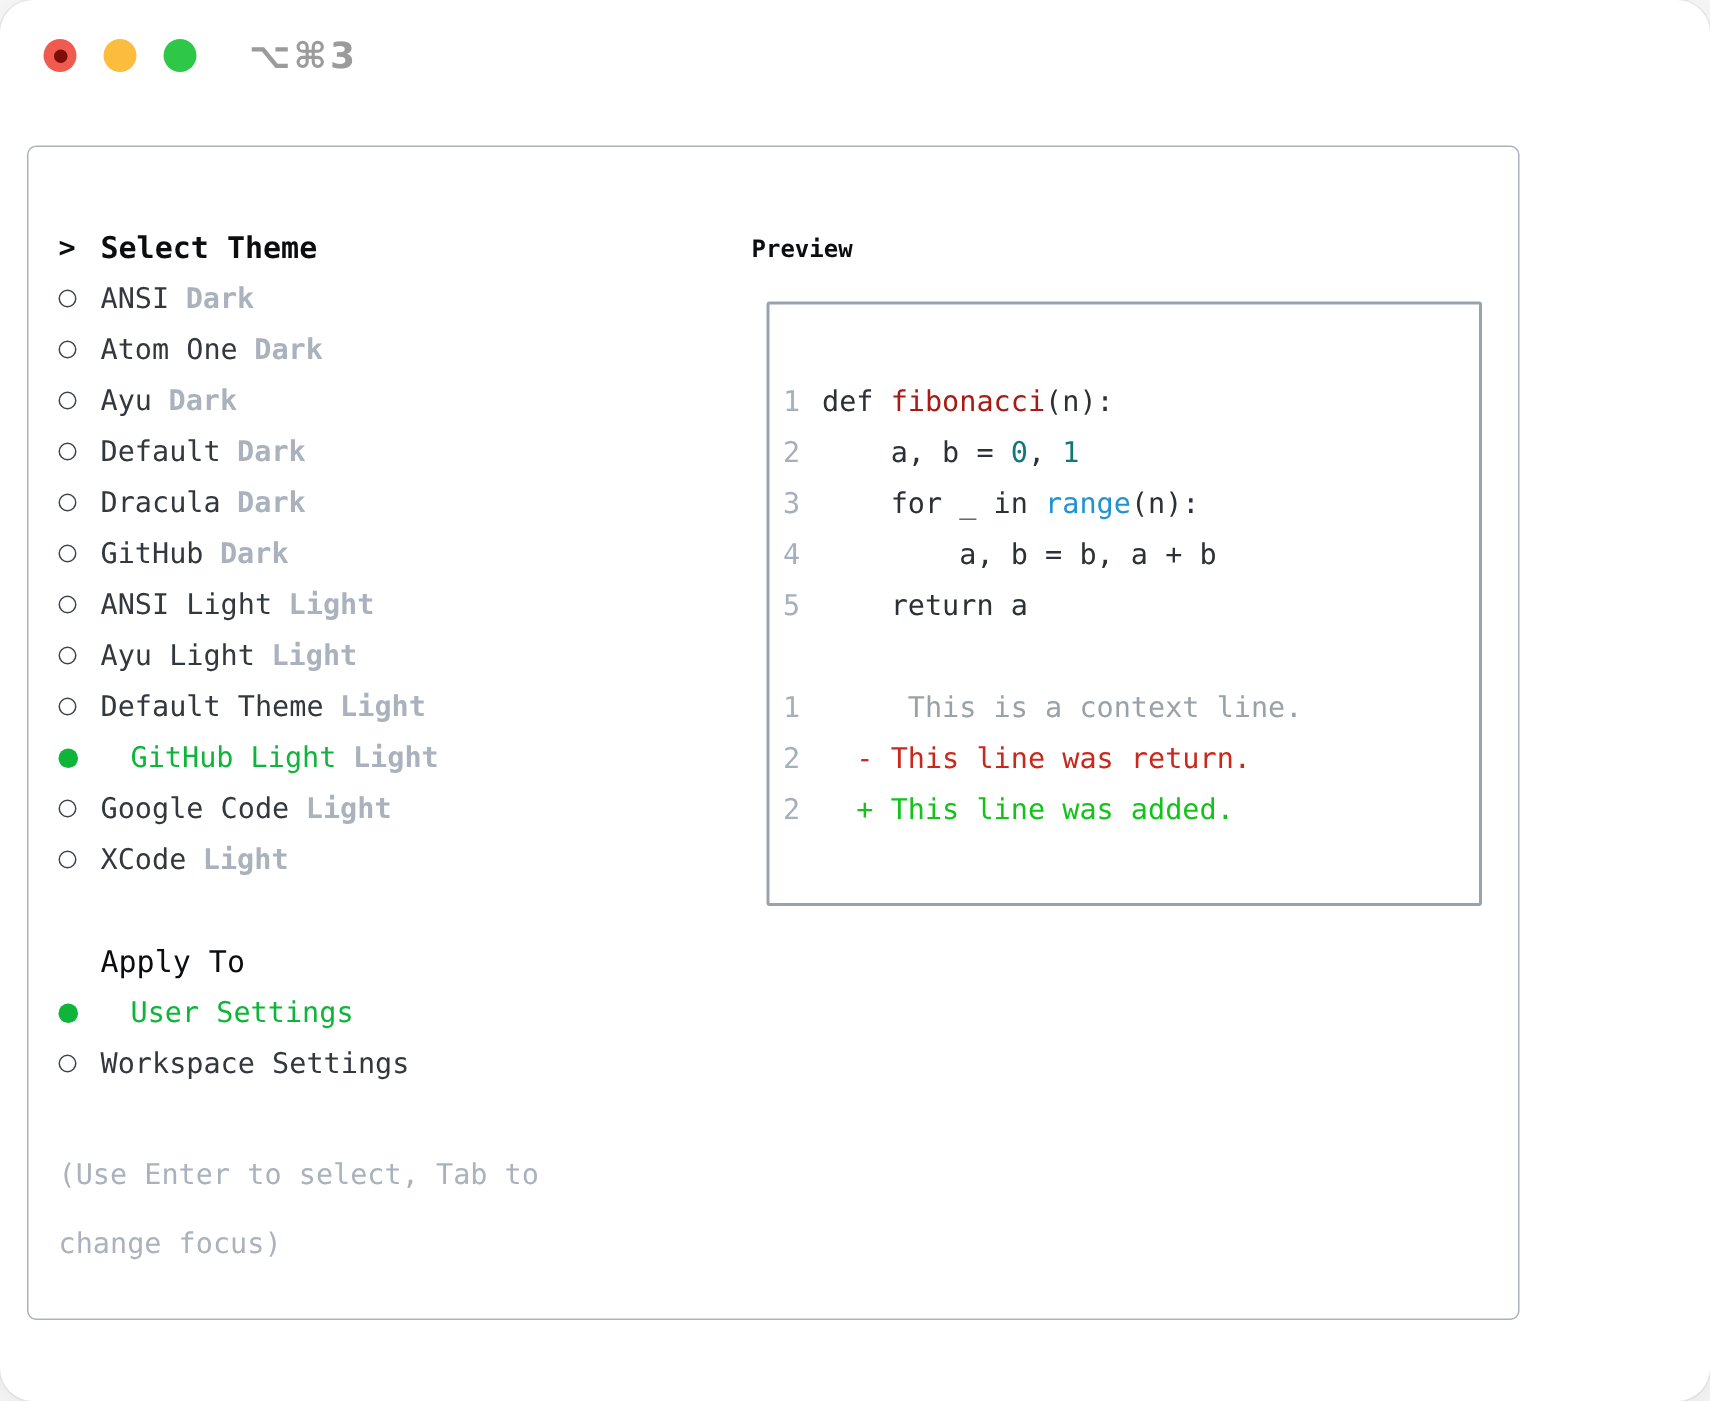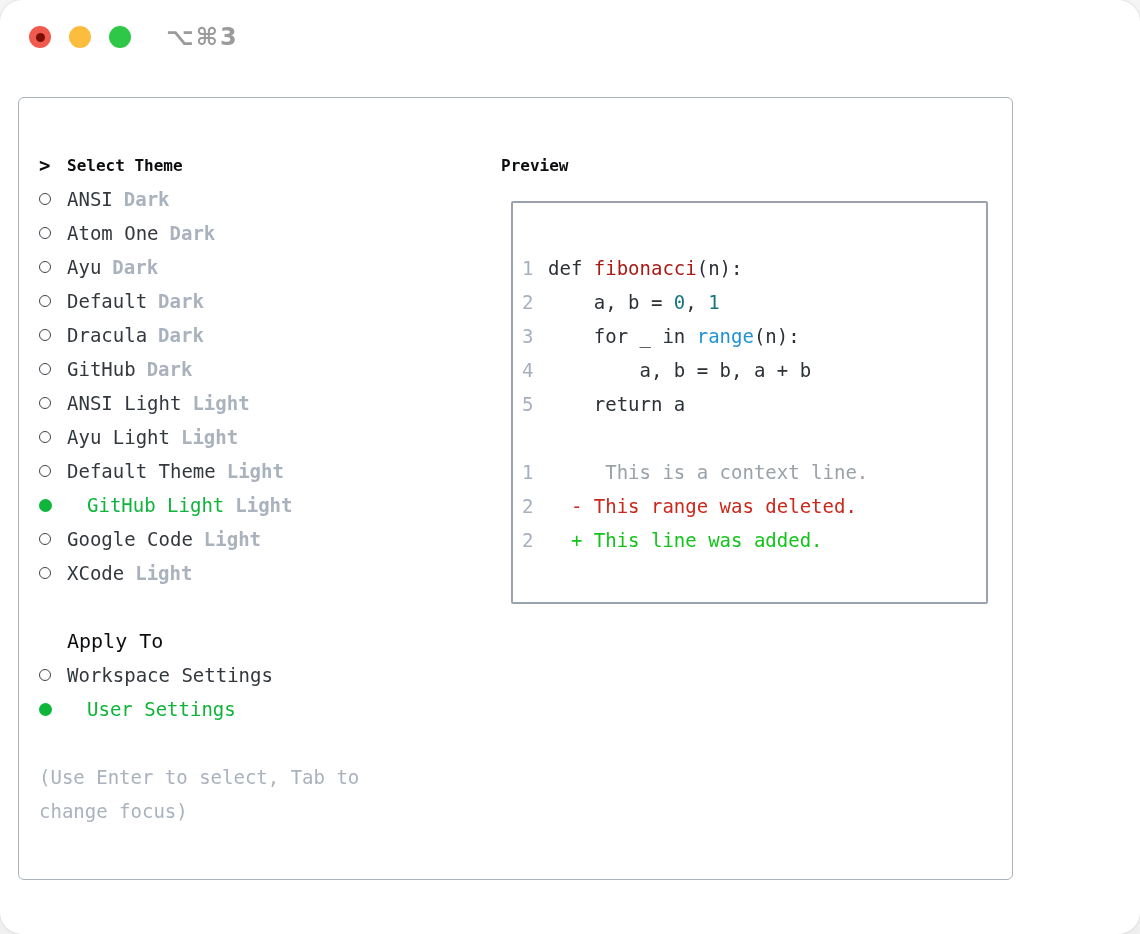--- a/index.html
+++ b/index.html
@@ -29,27 +29,27 @@
     position:absolute;left:18px;top:97px;width:995px;height:783px;
     box-sizing:border-box;border:1.5px solid var(--border-gray,#aab2bb);border-radius:6px;
     background:#fff;
   }
   .left-col{position:absolute;left:20px;top:50px;width:440px;}
   .row{display:flex;align-items:center;height:34px;font-size:19px;}
   .marker{width:28px;display:flex;align-items:center;flex:none;}
   .circle{width:12px;height:12px;border-radius:50%;border:1.5px solid #3f454d;box-sizing:border-box;display:inline-block;}
   .circle.filled{border:none;background:var(--accent-green,#0eb53a);width:13px;height:13px;}
   .arrow{font-weight:bold;color:#0b0d0f;font-size:19px;}
-  .header-label{font-weight:bold;color:#0b0d0f;font-size:16px;}
+  .header-label{font-weight:bold;color:#0b0d0f;font-size:20px;}
   .name{color:var(--text-dark,#33383f);white-space:pre;}
   .name.selected{color:var(--accent-green,#0eb53a);margin-left:20px;}
   .tag{color:var(--tag-gray,#a9b2bd);margin-left:11px;white-space:pre;font-weight:bold;}
   .apply-label{color:#0b0d0f;font-size:20px;}
   .hint{
-    margin-top:34px;color:var(--tag-gray,#a9b2bd);font-size:19px;line-height:34px;width:400px;
+    margin-top:34px;color:var(--tag-gray,#a9b2bd);font-size:19px;line-height:46px;width:400px;
   }
   
   .preview-heading{
     position:absolute;left:482px;top:50px;height:34px;display:flex;align-items:center;
     font-size:16px;font-weight:bold;color:#0b0d0f;
   }
   .preview-box{
     position:absolute;left:492px;top:103px;width:477px;height:403px;box-sizing:border-box;
     border:2px solid #9aa3ad;border-radius:2px;background:#fff;
     padding:48px 8px 0 9px;overflow:hidden;
@@ -177,29 +177,29 @@
       <div style="height:34px"></div>
 
       <div class="row">
         <span class="marker"></span>
         <span class="apply-label">Apply To</span>
       </div>
 
       <div>
           <div class="row">
             <span class="marker">
+              <span class="circle filled"></span>
+            </span>
+            <span class="name selected">User Settings</span>
+          </div>
+          <div class="row">
+            <span class="marker">
               <span class="circle"></span>
             </span>
             <span class="name">Workspace Settings</span>
-          </div>
-          <div class="row">
-            <span class="marker">
-              <span class="circle filled"></span>
-            </span>
-            <span class="name selected">User Settings</span>
           </div>
         </div>
 
       <div class="hint">(Use Enter to select, Tab to change focus)</div>
     </div>
 
     <div class="preview-heading">Preview</div>
 
     <div class="preview-box">
       <div>
@@ -226,21 +226,21 @@
           <div class="code-line">
             <span class="lineno"></span>
             <span class="code-content"></span>
           </div>
           <div class="code-line">
             <span class="lineno">1</span>
             <span class="code-content"><span class="tok-ctx">     This is a context line.</span></span>
           </div>
           <div class="code-line">
             <span class="lineno">2</span>
-            <span class="code-content"><span class="tok-del">  - This range was deleted.</span></span>
+            <span class="code-content"><span class="tok-del">  - This line was return.</span></span>
           </div>
           <div class="code-line">
             <span class="lineno">2</span>
             <span class="code-content"><span class="tok-add">  + This line was added.</span></span>
           </div>
         </div>
     </div>
 
   </div>
 </div>

